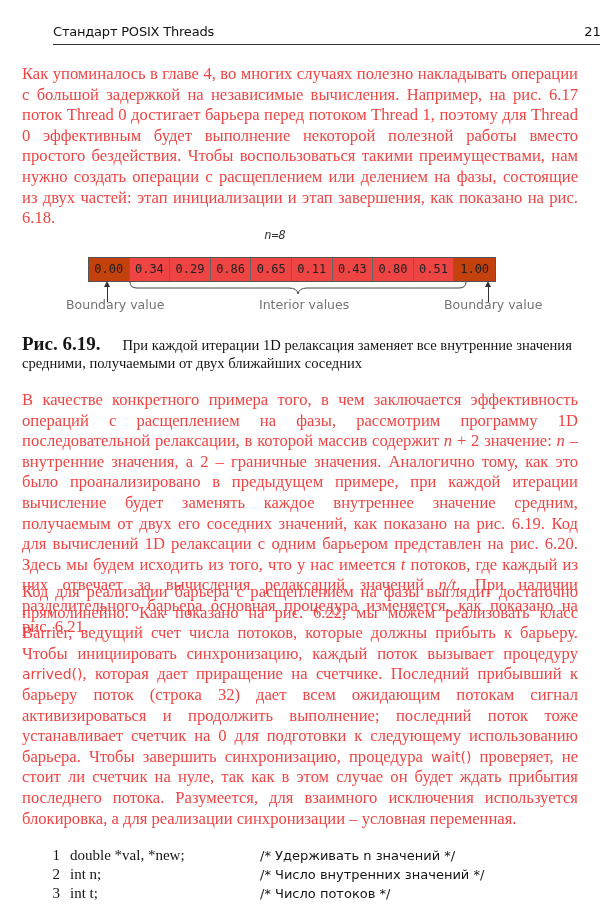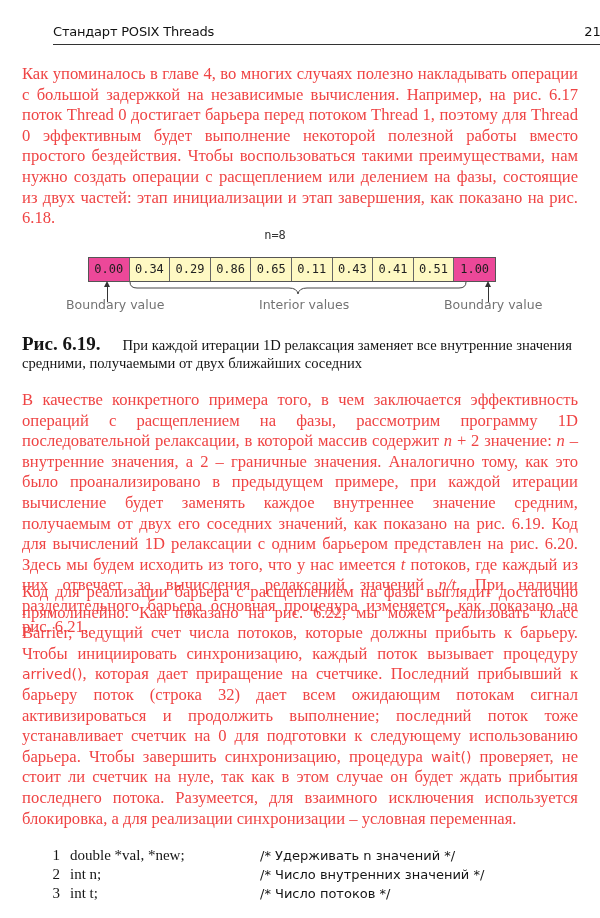--- a/index.html
+++ b/index.html
@@ -8,25 +8,25 @@
   .page-header .title { position: absolute; left: 0; top: 2px; font-family: "DejaVu Sans", sans-serif; font-size: 13px; font-weight: normal; color: #111; letter-spacing: -0.2px; }
   .page-header .pageno { position: absolute; right: 2px; top: 2px; font-family: "DejaVu Sans", sans-serif; font-size: 13px; color: #111; }
   .para { position: absolute; left: 22px; width: 556px; font-family: "Liberation Serif", serif; font-size: 16.6px; line-height: 20.6px; text-align: justify; color: #ef4444; margin: 0; }
   .para i { font-style: italic; }
   .sans-inline { font-family: "DejaVu Sans", sans-serif; font-size: 14px; }
   #p1 { top: 64px; }
   #p2 { top: 390px; }
   #p3 { top: 582px; }
 
   .figure { position: absolute; left: 60px; top: 225px; width: 480px; height: 95px; }
-  .fig-n { position: absolute; left: 0; width: 430px; top: 3px; text-align: center; font-family: "DejaVu Sans Mono", monospace; font-size: 12px; color: #333; }
+  .fig-n { position: absolute; left: 0; width: 430px; top: 3px; text-align: center; font-family: "DejaVu Sans Mono", monospace; font-size: 12px; color: #333; font-style: italic; }
   .array { position: absolute; left: 28px; top: 32px; height: 23px; display: flex; border: 1px solid #555; }
-  .cell { width: 40.6px; height: 23px; box-sizing: border-box; border-right: 1px solid #666; font-family: "DejaVu Sans Mono", monospace; font-size: 12px; line-height: 23px; text-align: center; color: #222; background: #fef9c3; }
+  .cell { width: 40.6px; height: 23px; box-sizing: border-box; border-right: 1px solid #666; font-family: "DejaVu Sans Mono", monospace; font-size: 12px; line-height: 23px; text-align: center; color: #222; background: #ef4444; }
   .cell:last-child { border-right: none; }
-  .cell.boundary { background: #ec4899; color: #1e1e1e; }
+  .cell.boundary { background: #c2410c; color: #1e1e1e; }
   .arrow { position: absolute; width: 1px; background: #333; }
   .arrow::before { content: ""; position: absolute; left: -3px; top: -5px; border-left: 3.5px solid transparent; border-right: 3.5px solid transparent; border-bottom: 6px solid #333; }
   .brace { position: absolute; left: 69px; top: 56px; width: 338px; height: 14px; }
   .fig-label { position: absolute; font-family: "DejaVu Sans", sans-serif; font-size: 12.5px; color: #737373; white-space: nowrap; }
 
   .caption { position: absolute; left: 22px; top: 335px; width: 556px; font-family: "Liberation Serif", serif; font-size: 14.6px; line-height: 18px; color: #151515; }
   .caption .cap-label { font-weight: bold; font-size: 19px; margin-right: 22px; }
 
   .code { position: absolute; left: 48px; top: 846px; width: 520px; font-family: "Liberation Serif", serif; font-size: 15px; line-height: 19px; color: #151515; }
   .code-line { position: relative; height: 19px; }
@@ -47,21 +47,21 @@
 <div class="figure">
   <div class="fig-n">n=8</div>
   <div class="array">
     <div class="cell boundary">0.00</div>
     <div class="cell">0.34</div>
     <div class="cell">0.29</div>
     <div class="cell">0.86</div>
     <div class="cell">0.65</div>
     <div class="cell">0.11</div>
     <div class="cell">0.43</div>
-    <div class="cell">0.41</div>
+    <div class="cell">0.80</div>
     <div class="cell">0.51</div>
     <div class="cell boundary">1.00</div>
   </div>
   <div class="arrow" style="left:47px; top:61px; height:16px;"></div>
   <div class="arrow" style="left:428px; top:61px; height:16px;"></div>
   <svg class="brace" viewBox="0 0 338 14" preserveAspectRatio="none">
     <path d="M1 1 Q1 7 8 7 L160 7 Q168 7 169 13 Q170 7 178 7 L330 7 Q337 7 337 1" fill="none" stroke="#444" stroke-width="1"></path>
   </svg>
   <div class="fig-label" style="left:6px; top:72px;">Boundary value</div>
   <div class="fig-label" style="left:199px; top:72px;">Interior values</div>

